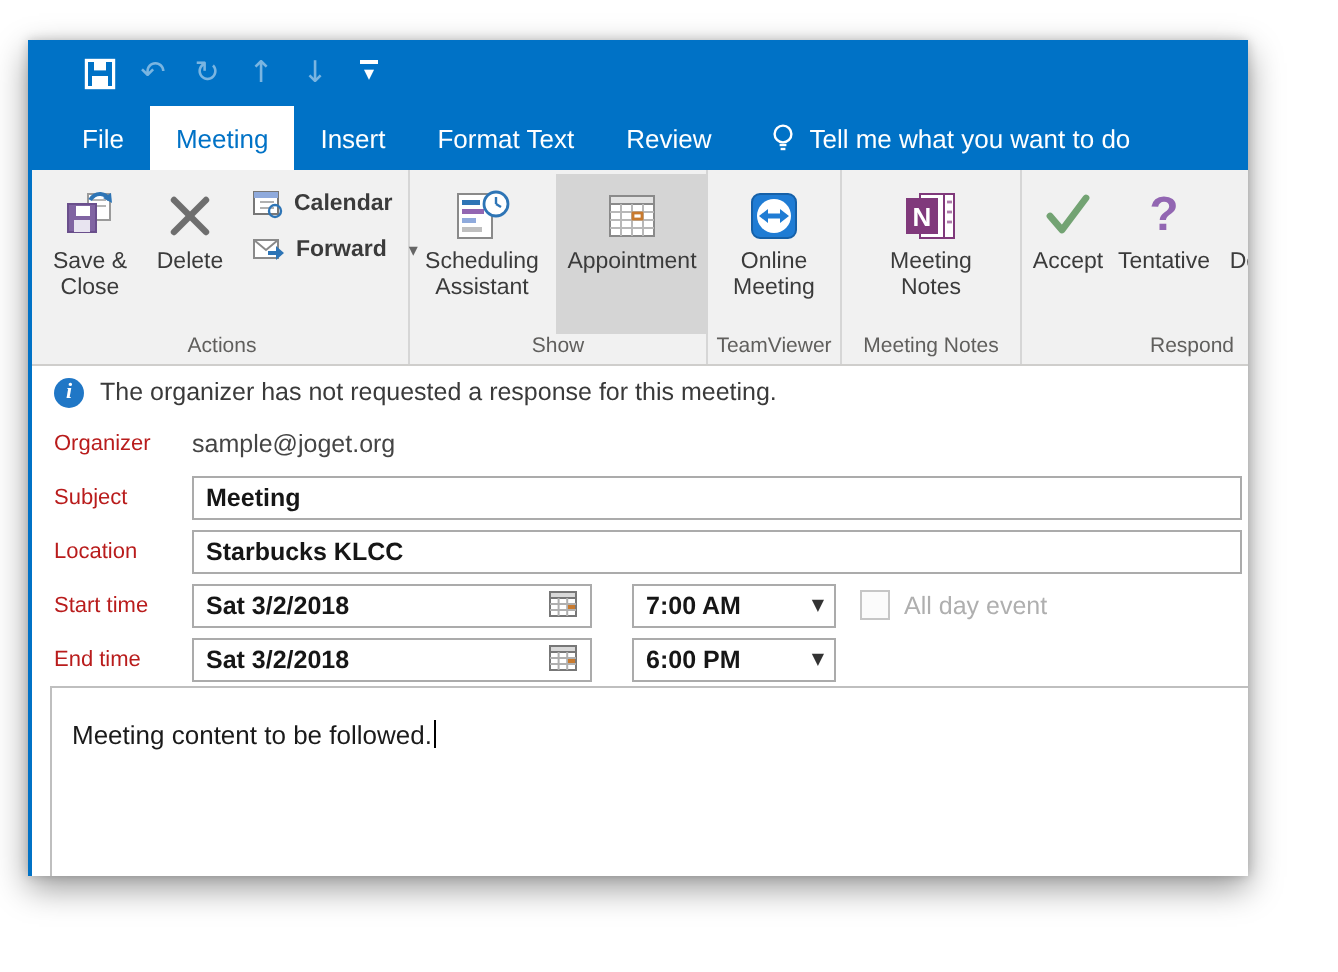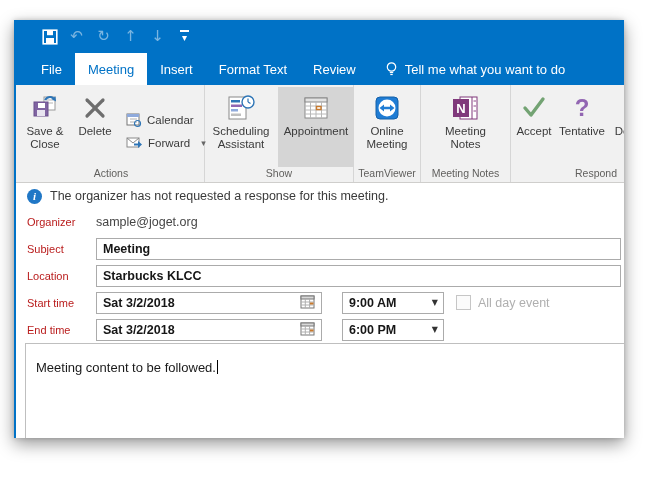--- a/index.html
+++ b/index.html
@@ -30,37 +30,37 @@
   .tellme{display:flex;align-items:center;gap:7px;color:#fff;font-size:13px;margin-left:16px;white-space:nowrap;}
   
   .ribbon{flex:0 0 97px;background:#F1F1F1;border-bottom:1px solid #CFCECC;display:flex;padding-left:2px;overflow:hidden;}
   .grp{display:flex;flex-direction:column;border-right:1px solid #D6D6D6;flex:0 0 auto;}
   .grp-body{flex:1;display:flex;align-items:stretch;padding:2px 2px 0 2px;justify-content:center;}
   .grp-label{font-size:10.5px;color:#605F5D;text-align:center;padding-bottom:3px;white-space:nowrap;}
   .bigbtn{display:flex;flex-direction:column;align-items:center;padding:4px 3px 0;min-width:44px;}
   .bicon{height:34px;display:flex;align-items:center;justify-content:center;}
   .blbl{font-size:11.5px;color:#3B3B3B;text-align:left;line-height:13px;white-space:nowrap;}
   .bigbtn.selected{background:#D5D5D5;}
-  .smallcol{display:flex;flex-direction:column;justify-content:center;padding-top:7px;gap:8px;margin-left:3px;}
+  .smallcol{display:flex;flex-direction:column;justify-content:flex-start;padding-top:7px;gap:8px;margin-left:3px;font-weight:bold;}
   .smallbtn{display:flex;align-items:center;gap:5px;font-size:11.5px;color:#3B3B3B;padding:0 3px;white-space:nowrap;}
   .caret-sm{font-size:9px;color:#666;margin-left:6px;}
   .glyph-icon{font-weight:bold;line-height:1;}
   
   .infobar{flex:0 0 26px;display:flex;align-items:center;gap:8px;padding-left:11px;font-size:12.5px;color:#3A3A3A;background:#fff;}
   .info-icon{flex:0 0 15px;width:15px;height:15px;border-radius:50%;background:#2077C6;color:#fff;
     font:italic bold 11px/15px "Liberation Serif",serif;text-align:center;}
   
   .frow{flex:0 0 27px;display:flex;align-items:center;padding-left:11px;}
   .frow.organizer{flex:0 0 26px;}
   .flabel{flex:0 0 69px;font-size:11px;color:#b91c1c;}
   .fplain{font-size:12.5px;color:#454545;}
   .fbox{height:22px;box-sizing:border-box;border:1px solid #ABABAB;background:#fff;display:flex;align-items:center;
     padding:0 5px 0 6px;font-size:12.5px;font-weight:bold;color:#161616;}
   .grow{flex:1;margin-right:3px;}
-  .datebox{width:226px;justify-content:space-between;}
+  .datebox{width:200px;justify-content:space-between;}
   .timebox{width:102px;margin-left:20px;justify-content:space-between;}
   .dd-arrow{font-size:8px;color:#333;font-family:"DejaVu Sans",sans-serif;}
   .allday{display:flex;align-items:center;gap:7px;margin-left:12px;font-size:12.5px;color:#AFAFAF;}
   .cb{width:13px;height:13px;border:1px solid #C6C6C6;background:#FBFBFB;}
   
   .note-area{flex:1;margin-left:9px;border-top:1px solid #BFBFBF;border-left:1px solid #BFBFBF;
     background:#fff;padding:16px 0 0 10px;font-size:13px;color:#1A1A1A;}
   .text-caret{display:inline-block;width:1px;height:14px;background:#000;vertical-align:-2px;margin-left:1px;}
   svg{display:block;}
 </style>
@@ -304,21 +304,21 @@
         <rect x="1" y="1" width="13" height="12" fill="#fff" stroke="#777"></rect>
         <rect x="1" y="1" width="13" height="3" fill="#D9D9D9" stroke="#777"></rect>
         <line x1="5.3" y1="4" x2="5.3" y2="13" stroke="#AFAFAF"></line>
           <line x1="9.6" y1="4" x2="9.6" y2="13" stroke="#AFAFAF"></line>
         <line x1="1" y1="7" x2="14" y2="7" stroke="#AFAFAF"></line>
           <line x1="1" y1="10" x2="14" y2="10" stroke="#AFAFAF"></line>
         <rect x="10" y="7.5" width="3.5" height="2" fill="#C87A2E"></rect>
       </svg>
     </div>
     <div class="fbox timebox">
-      <span>9:00 AM</span>
+      <span>7:00 AM</span>
       <span class="dd-arrow">▼</span>
     </div>
     <div class="allday">
       <span class="cb"></span>
       <span>All day event</span>
     </div>
   </div>
 
   <div class="frow">
     <span class="flabel">End time</span>

